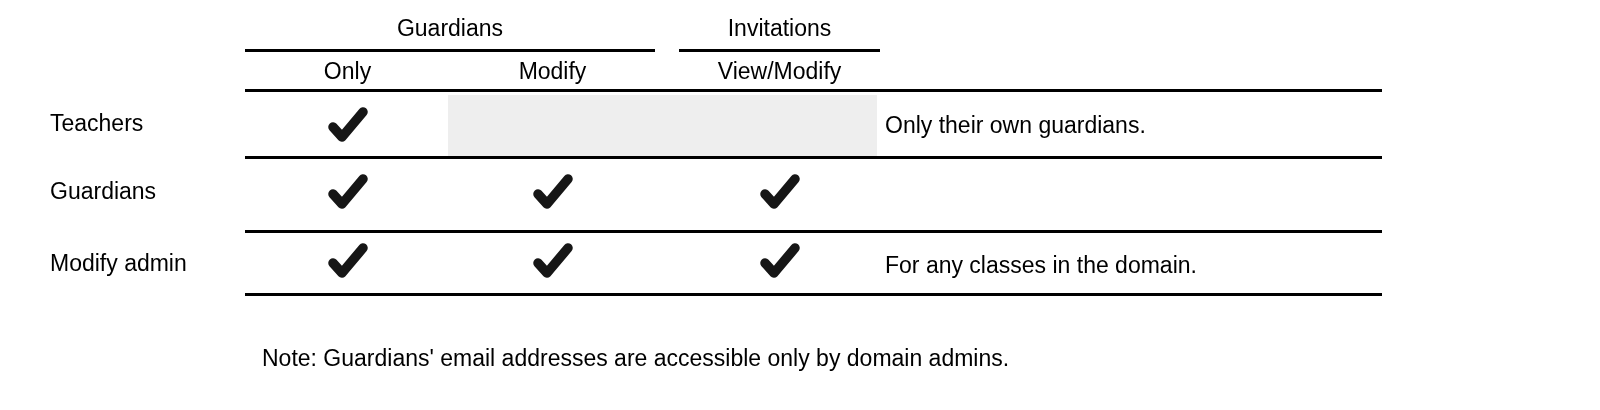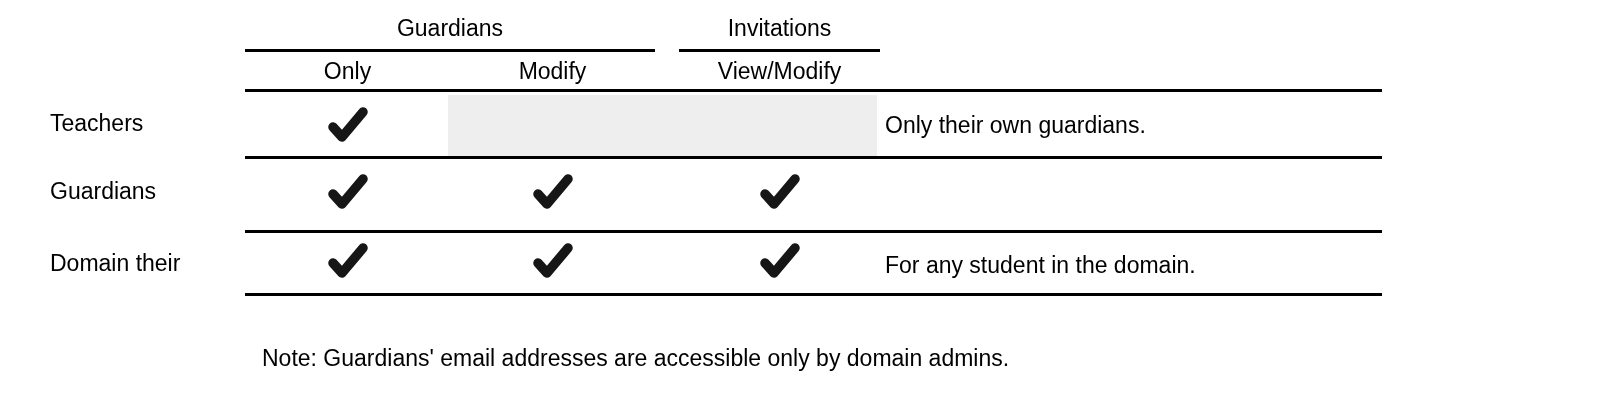--- a/index.html
+++ b/index.html
@@ -100,33 +100,33 @@
     <svg viewBox="0 0 40 38" xmlns="http://www.w3.org/2000/svg">
       <path d="M5 20 L14 30 L35 5" fill="none" stroke="#161616" stroke-width="9.5" stroke-linecap="round" stroke-linejoin="round"></path>
     </svg>
   </div>
   <div class="check" style="left:760px; top:174px;">
     <svg viewBox="0 0 40 38" xmlns="http://www.w3.org/2000/svg">
       <path d="M5 20 L14 30 L35 5" fill="none" stroke="#161616" stroke-width="9.5" stroke-linecap="round" stroke-linejoin="round"></path>
     </svg>
   </div>
 
-  <div class="txt" style="left:50px; top:250px;">Domain their</div>
+  <div class="txt" style="left:50px; top:250px;">Modify admin</div>
   <div class="check" style="left:328px; top:243px;">
     <svg viewBox="0 0 40 38" xmlns="http://www.w3.org/2000/svg">
       <path d="M5 20 L14 30 L35 5" fill="none" stroke="#161616" stroke-width="9.5" stroke-linecap="round" stroke-linejoin="round"></path>
     </svg>
   </div>
   <div class="check" style="left:533px; top:243px;">
     <svg viewBox="0 0 40 38" xmlns="http://www.w3.org/2000/svg">
       <path d="M5 20 L14 30 L35 5" fill="none" stroke="#161616" stroke-width="9.5" stroke-linecap="round" stroke-linejoin="round"></path>
     </svg>
   </div>
   <div class="check" style="left:760px; top:243px;">
     <svg viewBox="0 0 40 38" xmlns="http://www.w3.org/2000/svg">
       <path d="M5 20 L14 30 L35 5" fill="none" stroke="#161616" stroke-width="9.5" stroke-linecap="round" stroke-linejoin="round"></path>
     </svg>
   </div>
-  <div class="note" style="top:250px;">For any student in the domain.</div>
+  <div class="note" style="top:250px;">For any classes in the domain.</div>
 
   <div class="footnote">Note: Guardians' email addresses are accessible only by domain admins.</div>
 
 </div>
 
 </body></html>

